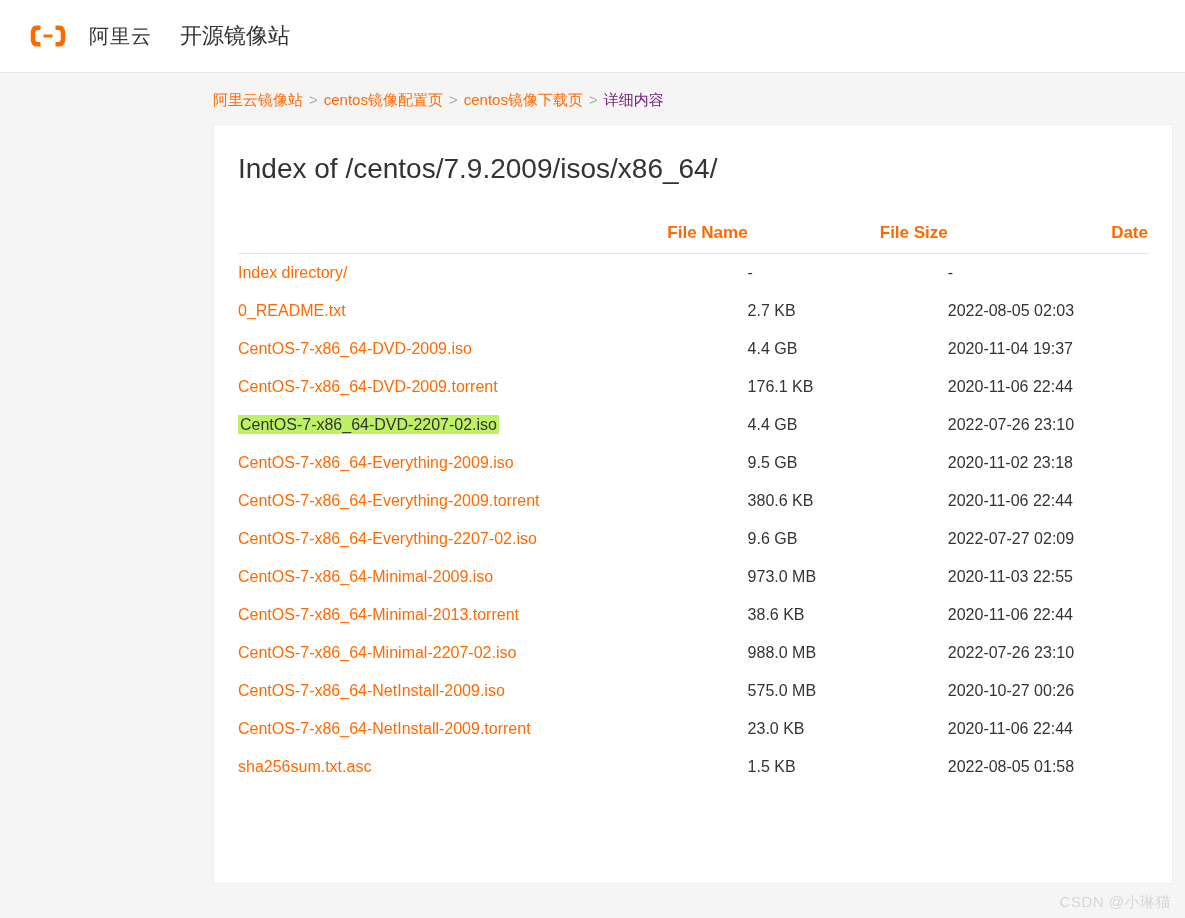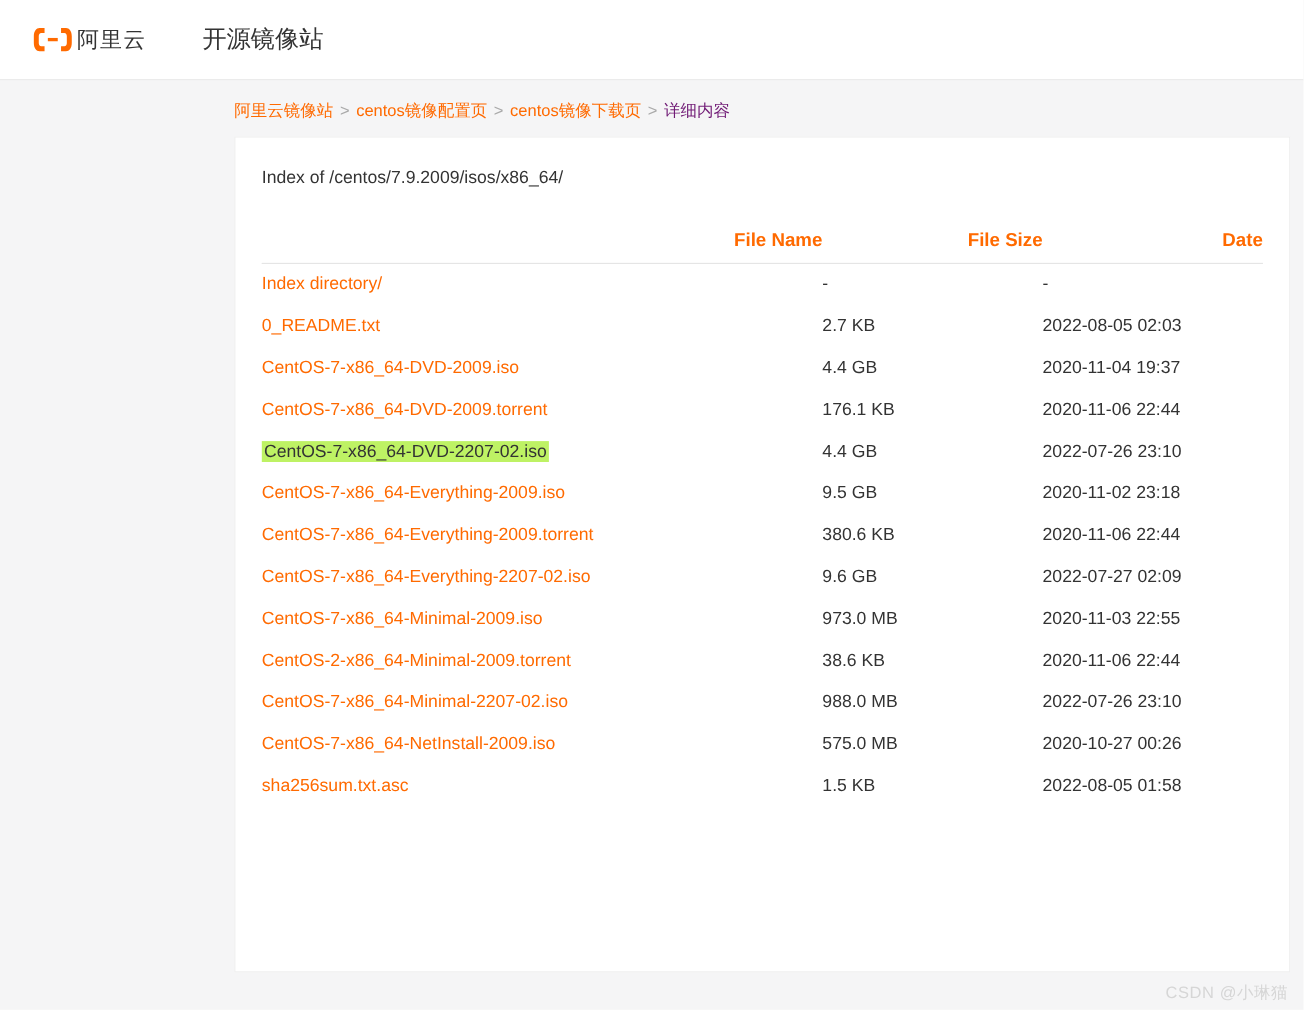--- a/index.html
+++ b/index.html
@@ -18,35 +18,34 @@
     background: #fff;
     height: 73px;
     display: flex;
     align-items: center;
     padding-left: 30px;
     border-bottom: 1px solid #e6e6e6;
   }
   .logo-wrap {
     display: flex;
     align-items: center;
-    gap: 4px;
+    gap: 23px;
     margin-right: 28px;
   }
   .logo-svg { width: 36px; height: 30px; }
   .logo-text {
     font-size: 20px;
     color: #333;
     font-weight: 500;
     letter-spacing: 1px;
   }
   .site-title {
     font-size: 22px;
     color: #333;
     font-weight: 400;
-    margin-left: 23px;
   }
   .breadcrumb {
     padding: 18px 0 14px 213px;
     font-size: 15px;
     color: #888;
   }
   .breadcrumb a {
     color: #ff6a00;
     text-decoration: none;
   }
@@ -54,21 +53,21 @@
   .breadcrumb .current { color: #701a75; }
   .card {
     background: #fff;
     margin-left: 213px;
     width: 960px;
     padding: 28px 24px 40px 24px;
     border: 1px solid #eee;
     min-height: 760px;
   }
   .page-title {
-    font-size: 16px;
+    font-size: 28px;
     color: #333;
     font-weight: 400;
     margin: 0 0 28px 0;
   }
   .filetable {
     width: 100%;
     border-collapse: collapse;
   }
   .filetable th {
     text-align: right;
@@ -175,35 +174,40 @@
           <td class="col-name"><a href="#">CentOS-7-x86_64-Everything-2207-02.iso</a></td>
           <td class="col-size">9.6 GB</td>
           <td class="col-date">2022-07-27 02:09</td>
         </tr>
         <tr>
           <td class="col-name"><a href="#">CentOS-7-x86_64-Minimal-2009.iso</a></td>
           <td class="col-size">973.0 MB</td>
           <td class="col-date">2020-11-03 22:55</td>
         </tr>
         <tr>
-          <td class="col-name"><a href="#">CentOS-2-x86_64-Minimal-2009.torrent</a></td>
+          <td class="col-name"><a href="#">CentOS-7-x86_64-Minimal-2013.torrent</a></td>
           <td class="col-size">38.6 KB</td>
           <td class="col-date">2020-11-06 22:44</td>
         </tr>
         <tr>
           <td class="col-name"><a href="#">CentOS-7-x86_64-Minimal-2207-02.iso</a></td>
           <td class="col-size">988.0 MB</td>
           <td class="col-date">2022-07-26 23:10</td>
         </tr>
         <tr>
           <td class="col-name"><a href="#">CentOS-7-x86_64-NetInstall-2009.iso</a></td>
           <td class="col-size">575.0 MB</td>
           <td class="col-date">2020-10-27 00:26</td>
         </tr>
         <tr>
+          <td class="col-name"><a href="#">CentOS-7-x86_64-NetInstall-2009.torrent</a></td>
+          <td class="col-size">23.0 KB</td>
+          <td class="col-date">2020-11-06 22:44</td>
+        </tr>
+        <tr>
           <td class="col-name"><a href="#">sha256sum.txt.asc</a></td>
           <td class="col-size">1.5 KB</td>
           <td class="col-date">2022-08-05 01:58</td>
         </tr>
       </tbody>
   </table>
 </div>
 
 <div class="watermark">CSDN @小琳猫</div>
 

